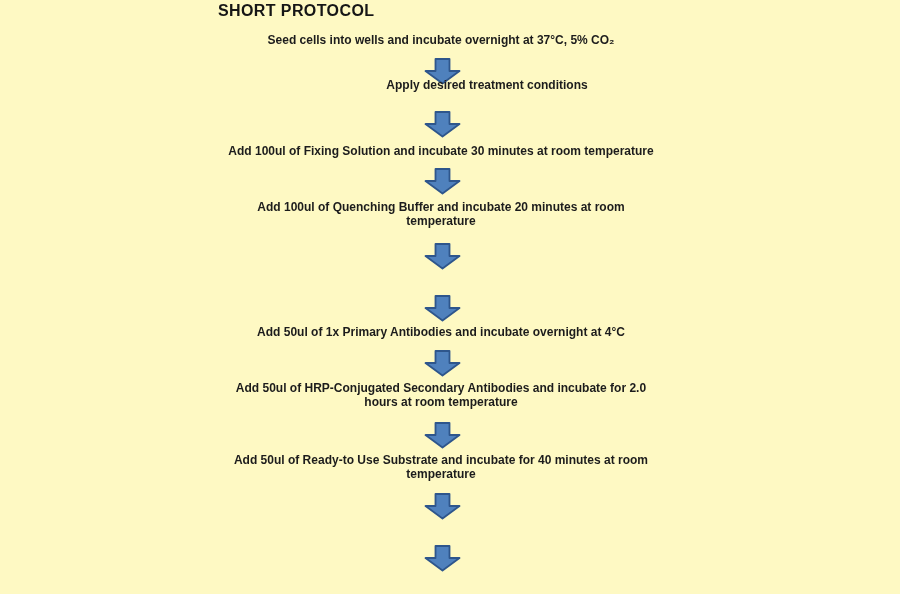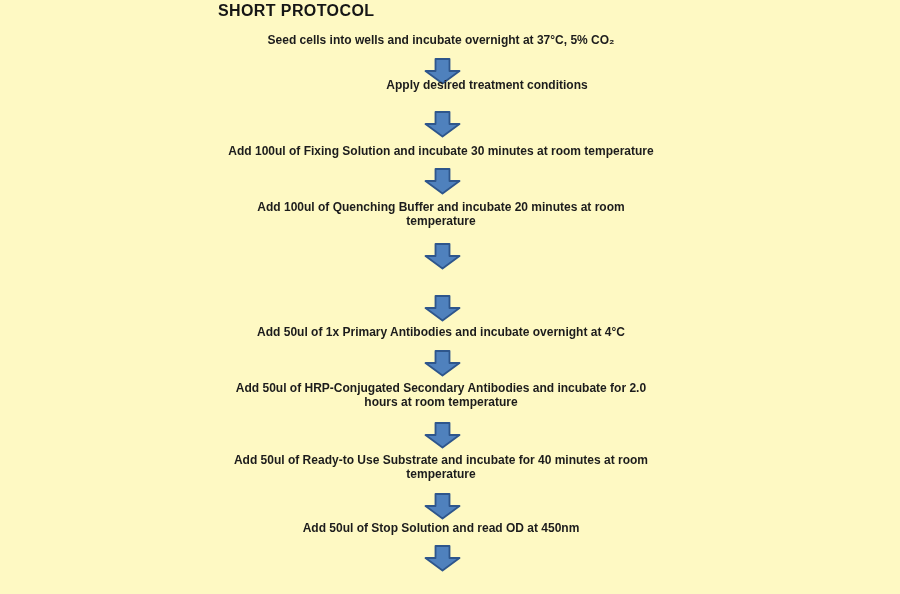--- a/index.html
+++ b/index.html
@@ -89,21 +89,20 @@
   </div>
 
   <div class="step-text s7">Add 50ul of Ready-to Use Substrate and incubate for 40 minutes at room
 temperature</div>
   <div class="arrow a7">
     <svg width="37" height="27" viewBox="0 0 37 27">
         <polygon points="11.5,1 25.5,1 25.5,13 35.5,13 18.5,25.5 1.5,13 11.5,13"></polygon>
       </svg>
   </div>
 
-  <div class="step-text s8">Add 50ul of Stop Solution and read OD at 450nm</div>
   <div class="arrow a8">
     <svg width="37" height="27" viewBox="0 0 37 27">
         <polygon points="11.5,1 25.5,1 25.5,13 35.5,13 18.5,25.5 1.5,13 11.5,13"></polygon>
       </svg>
   </div>
 
 
 </div>
 
 </body></html>

